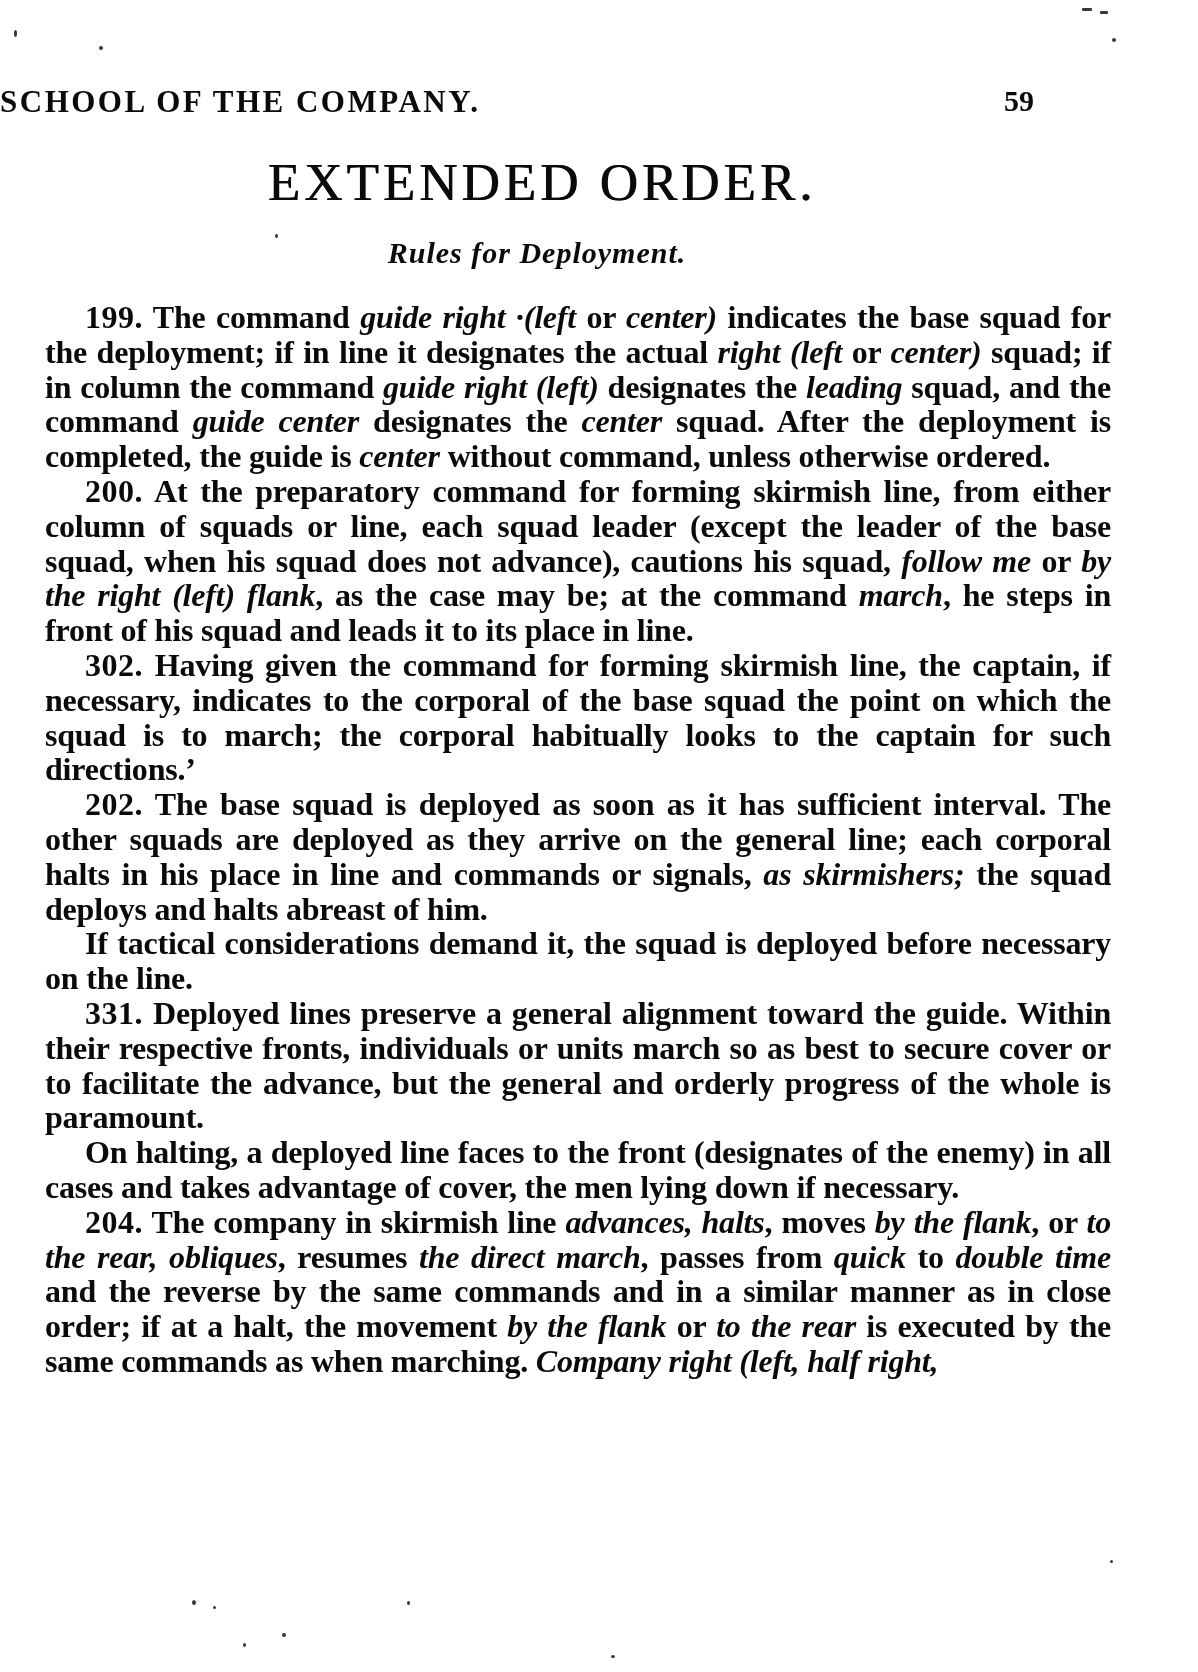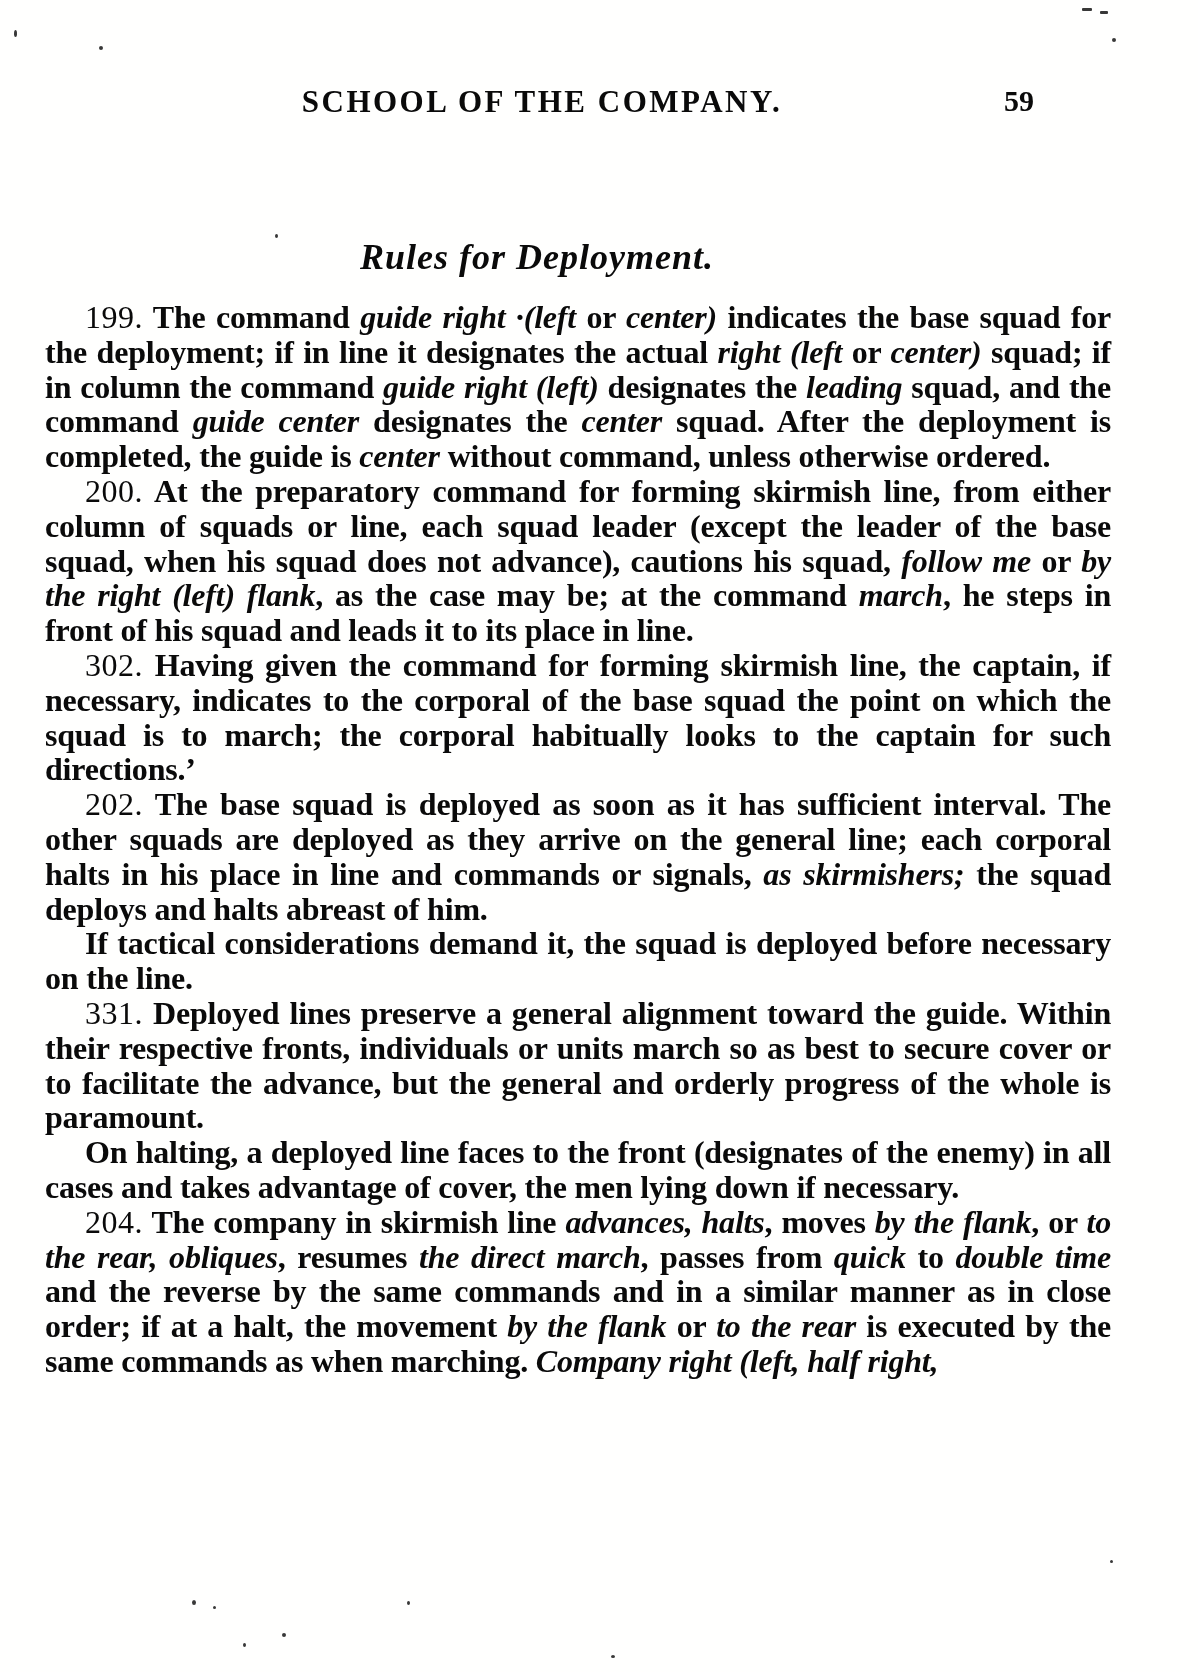--- a/index.html
+++ b/index.html
@@ -6,52 +6,51 @@
   .page{
     position:relative;
     width:1198px;height:1672px;
     background:#fffffe;
     color:#0a0a0a;
     font-family:"Liberation Serif", serif;
     overflow:hidden;
   }
   .running-head{
     position:absolute;top:84px;left:0;width:1084px;
-    text-align:center;
     font-size:31px;font-weight:bold;letter-spacing:2.5px;
     white-space:nowrap;
   }
   .page-number{
     position:absolute;top:84px;left:1004px;
     font-size:30px;font-weight:bold;text-align:right;
   }
   .section-title{
     position:absolute;top:152px;left:0;width:1084px;margin:0;
     text-align:center;
     font-size:53px;font-weight:normal;letter-spacing:4px;
     text-shadow:0.7px 0 0 currentColor;
     white-space:nowrap;
   }
   .subsection-title{
     position:absolute;top:236px;left:0;width:1074px;margin:0;
     text-align:center;
-    font-size:36px;font-weight:bold;font-style:italic;letter-spacing:1px;
+    font-size:30px;font-weight:bold;font-style:italic;letter-spacing:1px;
     white-space:nowrap;
   }
   .body-text{
     position:absolute;top:300px;left:45px;width:1066px;
     font-size:32px;line-height:34.8px;
     font-weight:bold;
     text-align:justify;
     letter-spacing:-0.2px;
   }
   .para{margin:0;text-indent:40px;}
   .seg-normal{font-style:normal;margin-top:28px;}
   .seg-italic{font-style:italic;}
-  .seg-bold{font-weight:normal;letter-spacing:0.5px;}
+  .seg-bold{font-weight:bold;letter-spacing:0.5px;}
   .speck{
     position:absolute;background:#151515;border-radius:50%;
     opacity:0.85;
   }
 </style>
 </head>
 <body>
 
 <div class="page">
 
@@ -65,20 +64,21 @@
   <div class="speck" style="left:213px;top:1606px;width:3px;height:3px;"></div>
   <div class="speck" style="left:407px;top:1601px;width:3px;height:4px;"></div>
   <div class="speck" style="left:282px;top:1633px;width:4px;height:4px;"></div>
   <div class="speck" style="left:243px;top:1643px;width:3px;height:4px;"></div>
   <div class="speck" style="left:611px;top:1655px;width:4px;height:3px;"></div>
   <div class="speck" style="left:1110px;top:1560px;width:3px;height:3px;"></div>
 
   <div class="running-head">SCHOOL OF THE COMPANY.</div>
   <div class="page-number">59</div>
 
+  <h1 class="section-title">EXTENDED ORDER.</h1>
 
   <h2 class="subsection-title">Rules for Deployment.</h2>
 
   <main class="body-text">
       <p class="para"><span class="seg-bold">199.</span><span class="seg-normal"> The command </span><span class="seg-italic">guide right ·(left</span><span class="seg-normal"> or </span><span class="seg-italic">center)</span><span class="seg-normal"> indicates the base squad for the deployment; if in line it designates the actual </span><span class="seg-italic">right (left</span><span class="seg-normal"> or </span><span class="seg-italic">center)</span><span class="seg-normal"> squad; if in column the command </span><span class="seg-italic">guide right (left)</span><span class="seg-normal"> designates the </span><span class="seg-italic">leading</span><span class="seg-normal"> squad, and the command </span><span class="seg-italic">guide center</span><span class="seg-normal"> designates the </span><span class="seg-italic">center</span><span class="seg-normal"> squad.  After the deployment is completed, the guide is </span><span class="seg-italic">center</span><span class="seg-normal"> without command, unless otherwise ordered.</span></p>
       <p class="para"><span class="seg-bold">200.</span><span class="seg-normal"> At the preparatory command for forming skirmish line, from either column of squads or line, each squad leader (except the leader of the base squad, when his squad does not advance), cautions his squad, </span><span class="seg-italic">follow me</span><span class="seg-normal"> or </span><span class="seg-italic">by the right (left) flank</span><span class="seg-normal">, as the case may be; at the command </span><span class="seg-italic">march</span><span class="seg-normal">, he steps in front of his squad and leads it to its place in line.</span></p>
       <p class="para"><span class="seg-bold">302.</span><span class="seg-normal"> Having given the command for forming skirmish line, the captain, if necessary, indicates to the corporal of the base squad the point on which the squad is to march; the corporal habitually looks to the captain for such directions.’</span></p>
       <p class="para"><span class="seg-bold">202.</span><span class="seg-normal"> The base squad is deployed as soon as it has sufficient interval.  The other squads are deployed as they arrive on the general line; each corporal halts in his place in line and commands or signals, </span><span class="seg-italic">as skirmishers;</span><span class="seg-normal"> the squad deploys and halts abreast of him.</span></p>
       <p class="para"><span class="seg-normal">If tactical considerations demand it, the squad is deployed before necessary on the line.</span></p>
       <p class="para"><span class="seg-bold">331.</span><span class="seg-normal"> Deployed lines preserve a general alignment toward the guide.  Within their respective fronts, individuals or units march so as best to secure cover or to facilitate the advance, but the general and orderly progress of the whole is paramount.</span></p>

